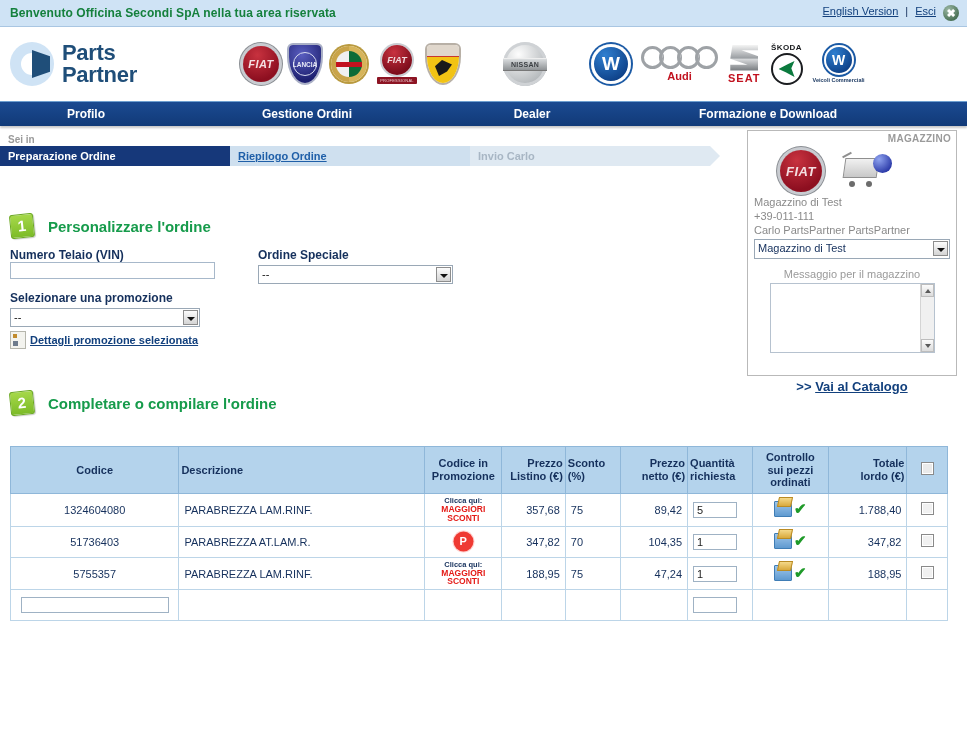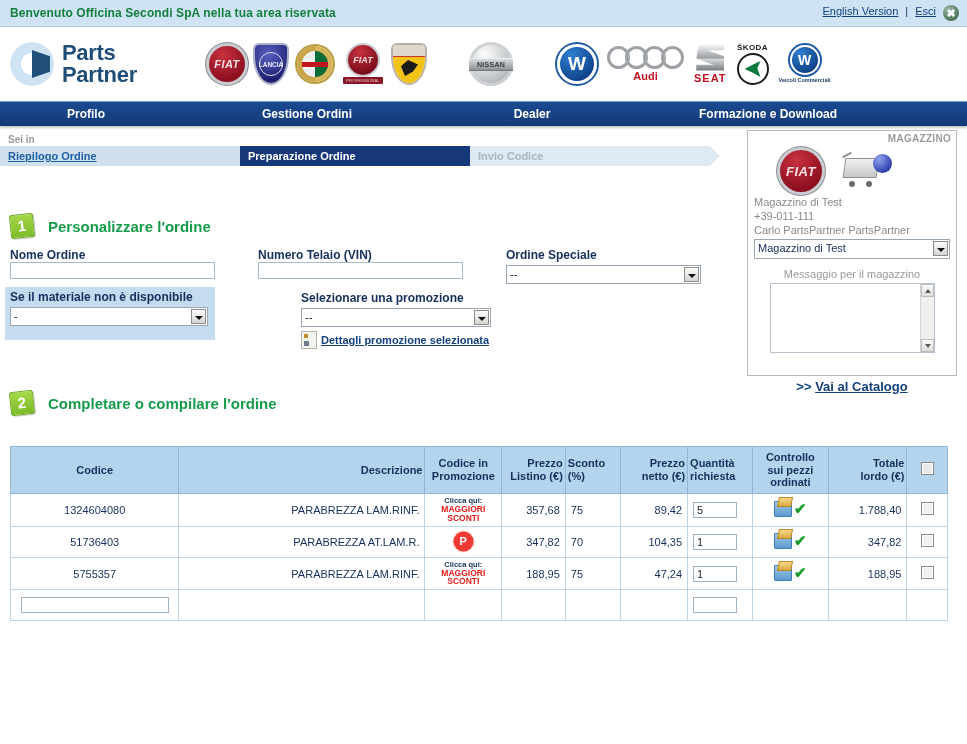--- a/index.html
+++ b/index.html
@@ -61,20 +61,21 @@
 
   
   #logobar {
     height: 74px;
     background: #ffffff;
     display: flex;
     align-items: center;
     padding-left: 10px;
     box-sizing: border-box;
     position: relative;
+    gap: 34px;
   }
   #brandlogo {
     display: flex;
     align-items: center;
     width: 160px;
     flex: 0 0 160px;
   }
   #brandlogo .cmark {
     width: 44px; height: 44px;
     border-radius: 50%;
@@ -403,21 +404,21 @@
   #order-table th {
     background: #b4d3ec; border: 1px solid #8fb7d9;
     color: #15305c; font-size: 11px; font-weight: bold;
     padding: 4px 2px; line-height: 1.15; vertical-align: middle;
   }
   #order-table td {
     border: 1px solid #bcd5e8; padding: 3px 5px;
     color: #15305c; vertical-align: middle; height: 24px;
   }
   .c-codice { width: 160px; text-align: center; margin-left: 34px; }
-  .c-desc   { width: 280px; text-align: right; }
+  .c-desc   { width: 280px; text-align: left; }
   .c-promo  { width: 68px; text-align: center; }
   .c-listino{ width: 58px; text-align: right; }
   .c-sconto { width: 48px; text-align: left; }
   .c-netto  { width: 62px; text-align: right; }
   .c-qta    { width: 56px; text-align: left; }
   .c-ctrl   { width: 72px; text-align: center; }
   .c-tot    { width: 74px; text-align: right; }
   .c-chk    { width: 34px; text-align: center; }
 
   .promo-txt { line-height: 1.05; font-size: 7.5px; font-weight: bold; }
@@ -538,57 +539,46 @@
   <div class="nav-item">Gestione Ordini</div>
   <div class="nav-item">Dealer</div>
   <div class="nav-item">Formazione e Download</div>
 </div>
 
 <div id="content">
 
   <div id="sei-in">Sei in</div>
 
   <div id="steps">
+    <div class="step step1">
+      <span>Preparazione Ordine</span>
+      <div class="chev"></div>
+    </div>
     <div class="step step2">
       <span>Riepilogo Ordine</span>
       <div class="chev"></div>
     </div>
-    <div class="step step1">
-      <span>Preparazione Ordine</span>
-      <div class="chev"></div>
-    </div>
     <div class="step step3">
-      <span>Invio Codice</span>
+      <span>Invio Carlo</span>
       <div class="chev"></div>
     </div>
   </div>
 
   <div id="sec1">
     <div class="section-head">
       <div class="numbadge">1</div>
       <div class="section-title">Personalizzare l'ordine</div>
     </div>
 
     <div class="grid1">
-      <div class="col-a">
-        <div class="fieldlabel">Nome Ordine</div>
-        <input class="txtinput" type="text" value="" style="">
-        <div id="blue-panel">
-          <div class="fieldlabel">Se il materiale non è disponibile</div>
-          <div class="selbox" style="width:198px;margin-top:3px;">
-            <div class="val">-</div>
-            <div class="arrow"></div>
-          </div>
-        </div>
-      </div>
 
       <div class="col-b">
         <div class="fieldlabel">Numero Telaio (VIN)</div>
         <input class="txtinput" type="text" value="" style="">
-        <div style="margin-top:12px;margin-left:43px;">
+        <div style="margin-top:12px;">
           <div class="fieldlabel">Selezionare una promozione</div>
           <div class="selbox" style="width:190px;margin-top:3px;">
             <div class="val">--</div>
             <div class="arrow"></div>
           </div>
           <div class="dettagli-row">
             <div class="doc-icon"></div>
             <span class="link">Dettagli promozione selezionata</span>
           </div>
         </div>

